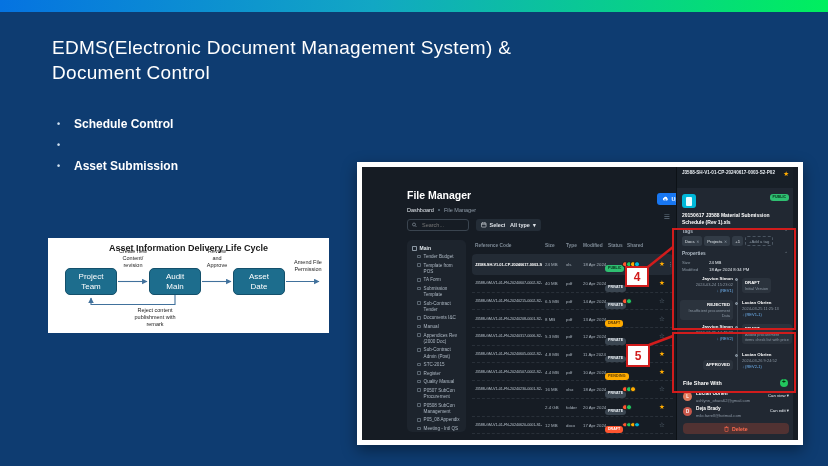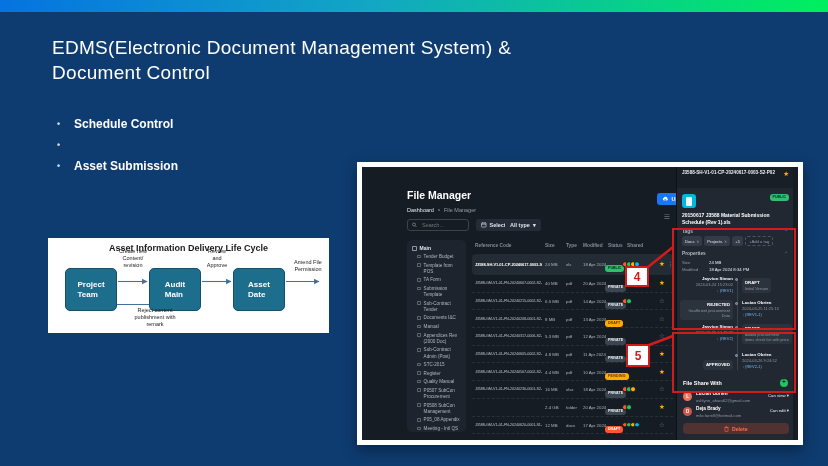--- a/index.html
+++ b/index.html
@@ -11,23 +11,23 @@
   .title{position:absolute;left:52px;top:36px;margin:0;color:#fff;font-size:19px;font-weight:500;
          line-height:1.3;white-space:pre-line;letter-spacing:.3px;width:730px;}
   .bullets{position:absolute;left:57px;top:113px;list-style:none;margin:0;padding:0;}
   .bullets li{display:flex;align-items:center;color:#fff;font-size:12px;font-weight:700;height:21px;}
   .bullets .dot{width:17px;color:#cfe0f0;font-size:9px;}
 
   
   .diagram{position:absolute;left:48px;top:238px;width:281px;height:95px;background:#fff;}
   .diagram-title{position:absolute;left:0;right:0;top:5px;text-align:center;font-size:9px;font-weight:700;color:#1a1a1a;}
   .dg-svg{position:absolute;left:0;top:0;}
-  .node{position:absolute;top:30px;width:52px;height:43px;background:#1d6d8d;border:1px solid #14506b;
-        border-radius:5px;color:#fff;font-size:8px;font-weight:700;display:flex;align-items:center;
-        justify-content:center;text-align:left;line-height:1.2;white-space:pre-line;}
+  .node{position:absolute;top:30px;width:52px;height:27px;background:#1d6d8d;border:1px solid #14506b;
+        border-radius:5px;color:#fff;font-size:8px;font-weight:400;display:flex;align-items:center;
+        justify-content:center;text-align:center;line-height:1.2;white-space:pre-line;}
   .node1{left:17px}.node2{left:101px}.node3{left:185px}
   .dlabel{position:absolute;font-size:5.5px;color:#222;text-align:center;line-height:1.3;white-space:pre-line;}
   .dl-create{left:58px;top:10px;width:54px;}
   .dl-review{left:144px;top:10px;width:50px;}
   .dl-amend{left:239px;top:21px;width:42px;}
   .dl-reject{left:73px;top:69px;width:68px;}
 
   
   .shot{position:absolute;left:357px;top:120px;width:446px;height:283px;background:#fff;
         box-shadow:0 5px 14px rgba(0,0,0,.4);margin-top:42px;}

